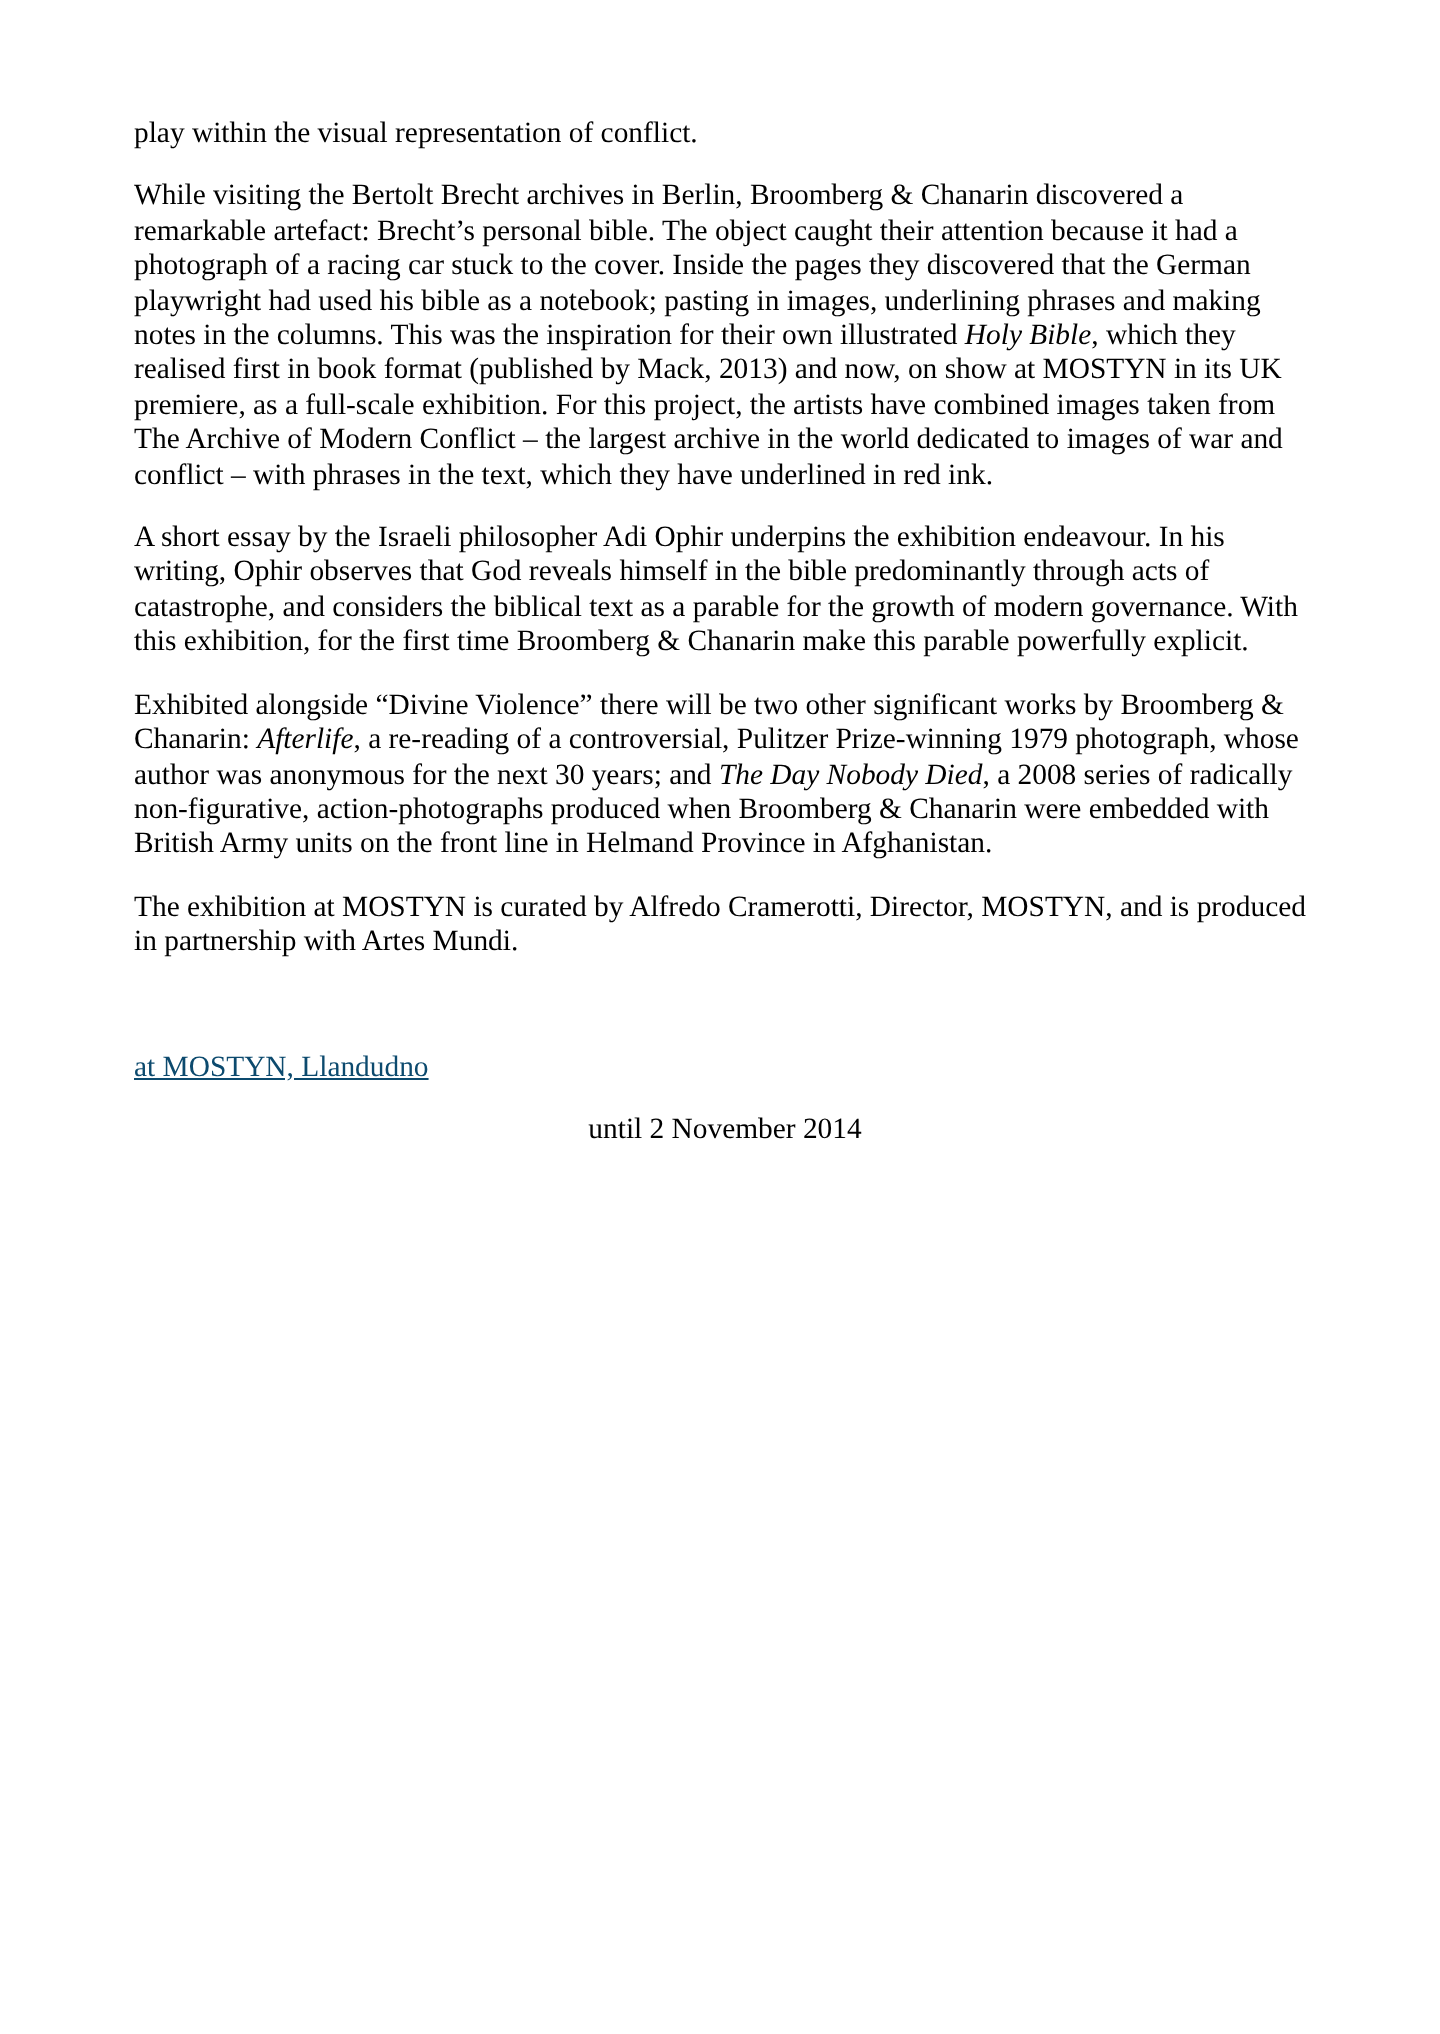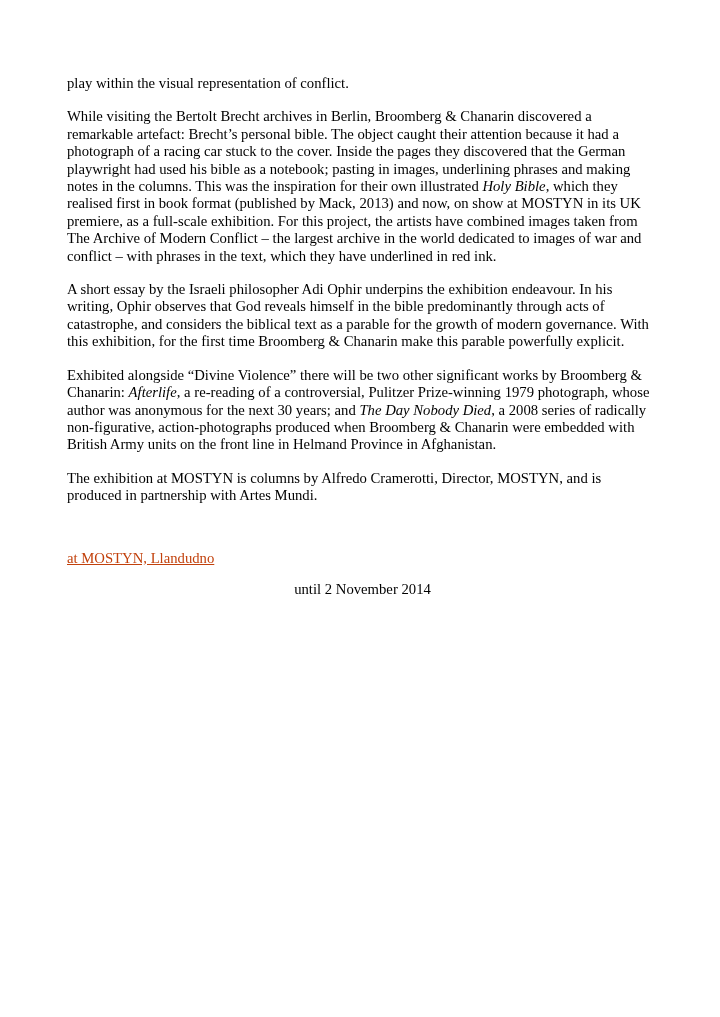--- a/index.html
+++ b/index.html
@@ -17,21 +17,21 @@
     overflow: hidden;
   }
   .page {
     box-sizing: border-box;
     width: 720px;
     height: 1017px;
     padding: 59px 62px 0 67px;
     background: #ffffff;
   }
   .para {
-    margin: 16px 0 14px 0;
+    margin: 0 0 14px 0;
     text-align: left;
   }
   .para em {
   }
   .spacer-line {
     height: 17.4px;
     margin: 0 0 14px 0;
   }
   .link-line {
     margin: 0 0 14px 0;
@@ -51,23 +51,23 @@
 <div class="page">
 
   <p class="para"><span>play within the visual representation of conflict.</span></p>
 
   <p class="para"><span>While visiting the Bertolt Brecht archives in Berlin, Broomberg &amp; Chanarin discovered a remarkable artefact: Brecht’s personal bible. The object caught their attention because it had a photograph of a racing car stuck to the cover. Inside the pages they discovered that the German playwright had used his bible as a notebook; pasting in images, underlining phrases and making notes in the columns. This was the inspiration for their own illustrated </span><em>Holy Bible</em><span>, which they realised first in book format (published by Mack, 2013) and now, on show at MOSTYN in its UK premiere, as a full-scale exhibition. For this project, the artists have combined images taken from The Archive of Modern Conflict – the largest archive in the world dedicated to images of war and conflict – with phrases in the text, which they have underlined in red ink.</span></p>
 
   <p class="para"><span>A short essay by the Israeli philosopher Adi Ophir underpins the exhibition endeavour. In his writing, Ophir observes that God reveals himself in the bible predominantly through acts of catastrophe, and considers the biblical text as a parable for the growth of modern governance. With this exhibition, for the first time Broomberg &amp; Chanarin make this parable powerfully explicit.</span></p>
 
   <p class="para"><span>Exhibited alongside “Divine Violence” there will be two other significant works by Broomberg &amp; Chanarin: </span><em>Afterlife</em><span>, a re-reading of a controversial, Pulitzer Prize-winning 1979 photograph, whose author was anonymous for the next 30 years; and </span><em>The Day Nobody Died</em><span>, a 2008 series of radically non-figurative, action-photographs produced when Broomberg &amp; Chanarin were embedded with British Army units on the front line in Helmand Province in Afghanistan.</span></p>
 
-  <p class="para"><span>The exhibition at MOSTYN is columns by Alfredo Cramerotti, Director, MOSTYN, and is produced in partnership with Artes Mundi.</span></p>
+  <p class="para"><span>The exhibition at MOSTYN is curated by Alfredo Cramerotti, Director, MOSTYN, and is produced in partnership with Artes Mundi.</span></p>
 
   <div class="spacer-line"></div>
 
   <p class="link-line">
-    <a href="#" class="doc-link" style="color: #c2410c;">at MOSTYN, Llandudno</a>
+    <a href="#" class="doc-link" style="color: #0c4a6e;">at MOSTYN, Llandudno</a>
   </p>
 
   <p class="date-line">until 2 November 2014</p>
 
 </div>
 
 </body></html>

